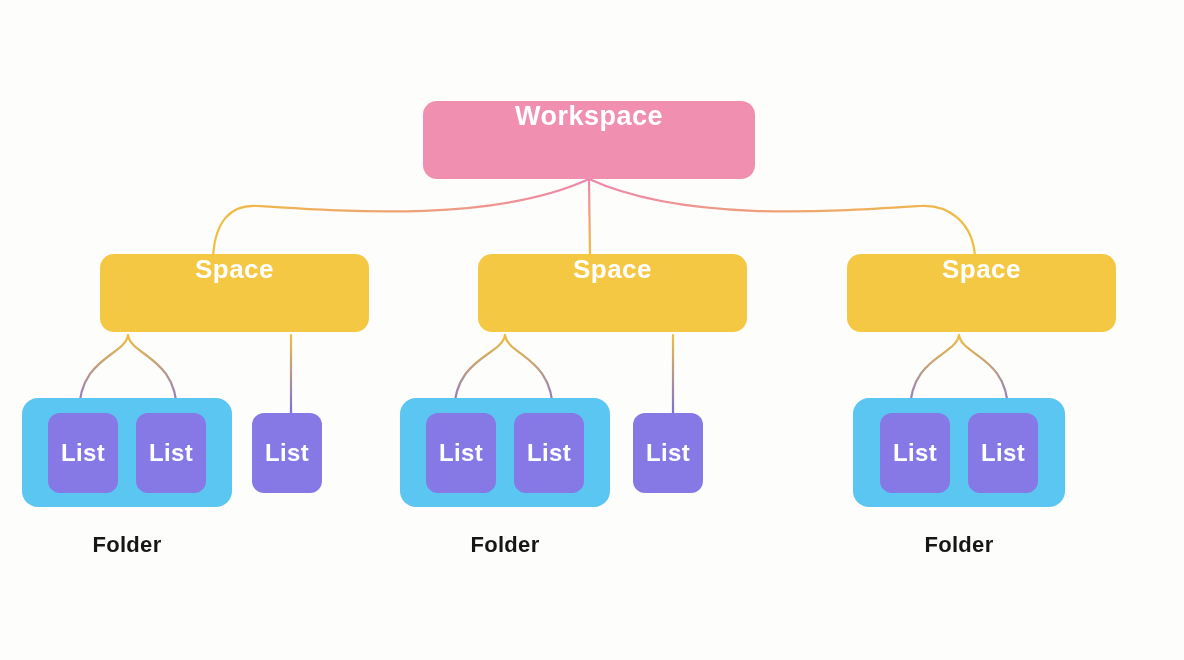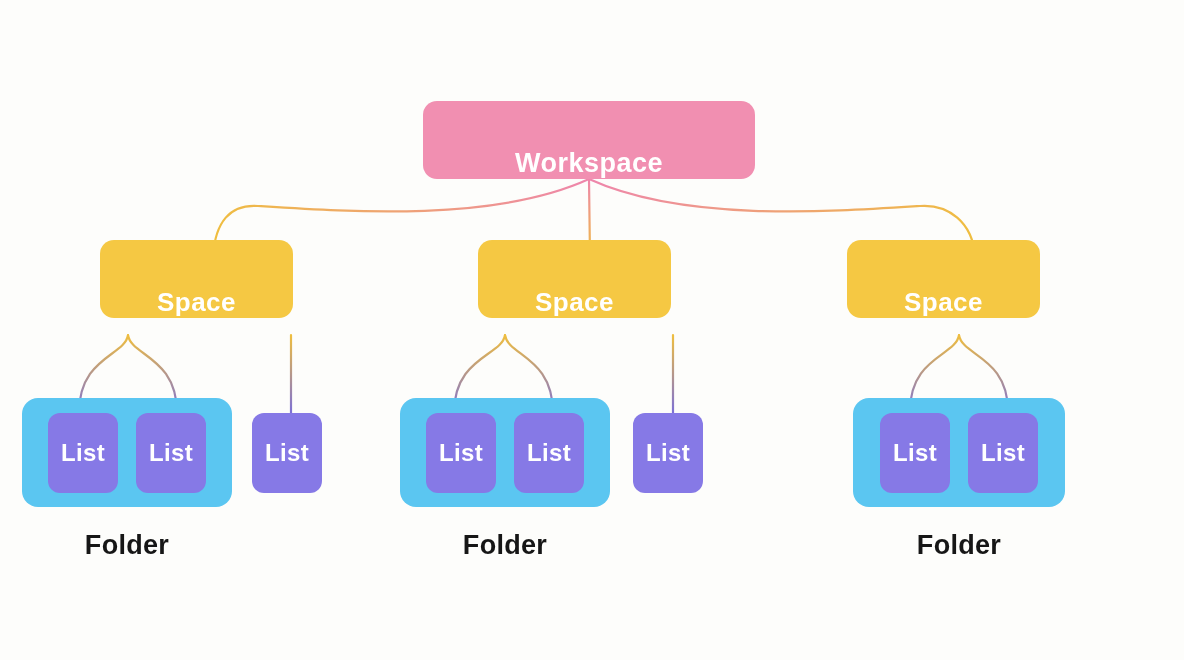--- a/index.html
+++ b/index.html
@@ -19,38 +19,38 @@
   }
   .connectors {
     position: absolute;
     left: 0;
     top: 0;
     pointer-events: none;
   }
   .node {
     position: absolute;
     display: flex;
-    align-items: flex-end;
+    align-items: flex-start;
     justify-content: center;
     color: var(--box-text, #FFFFFF);
     font-weight: bold;
     letter-spacing: 0.5px;
   }
   .workspace {
     left: 423px;
     top: 101px;
     width: 332px;
     height: 78px;
     border-radius: 14px;
     background: var(--workspace-pink, #F18FB1);
     font-size: 27px;
   }
   .space {
-    top: 240px;
-    width: 193px;
+    top: 254px;
+    width: 269px;
     height: 78px;
     border-radius: 14px;
     background: var(--space-yellow, #F5C843);
     font-size: 26px;
   }
   .space-1 { left: 100px; }
   .space-2 { left: 478px; }
   .space-3 { left: 847px; }
   .folder {
     position: absolute;
@@ -88,21 +88,21 @@
   .standalone-2 { left: 633px; }
   .folder-label {
     position: absolute;
     top: 529px;
     height: 32px;
     display: flex;
     align-items: center;
     justify-content: center;
     color: var(--folder-label-text, #161616);
     font-weight: 800;
-    font-size: 27px;
+    font-size: 22px;
     letter-spacing: 0.3px;
   }
   .folder-label-1 { left: 22px; width: 210px; }
   .folder-label-2 { left: 400px; width: 210px; }
   .folder-label-3 { left: 853px; width: 212px; }
   .connectors path {
     fill: none;
     stroke-width: 2.2;
     stroke-linecap: round;
   }

